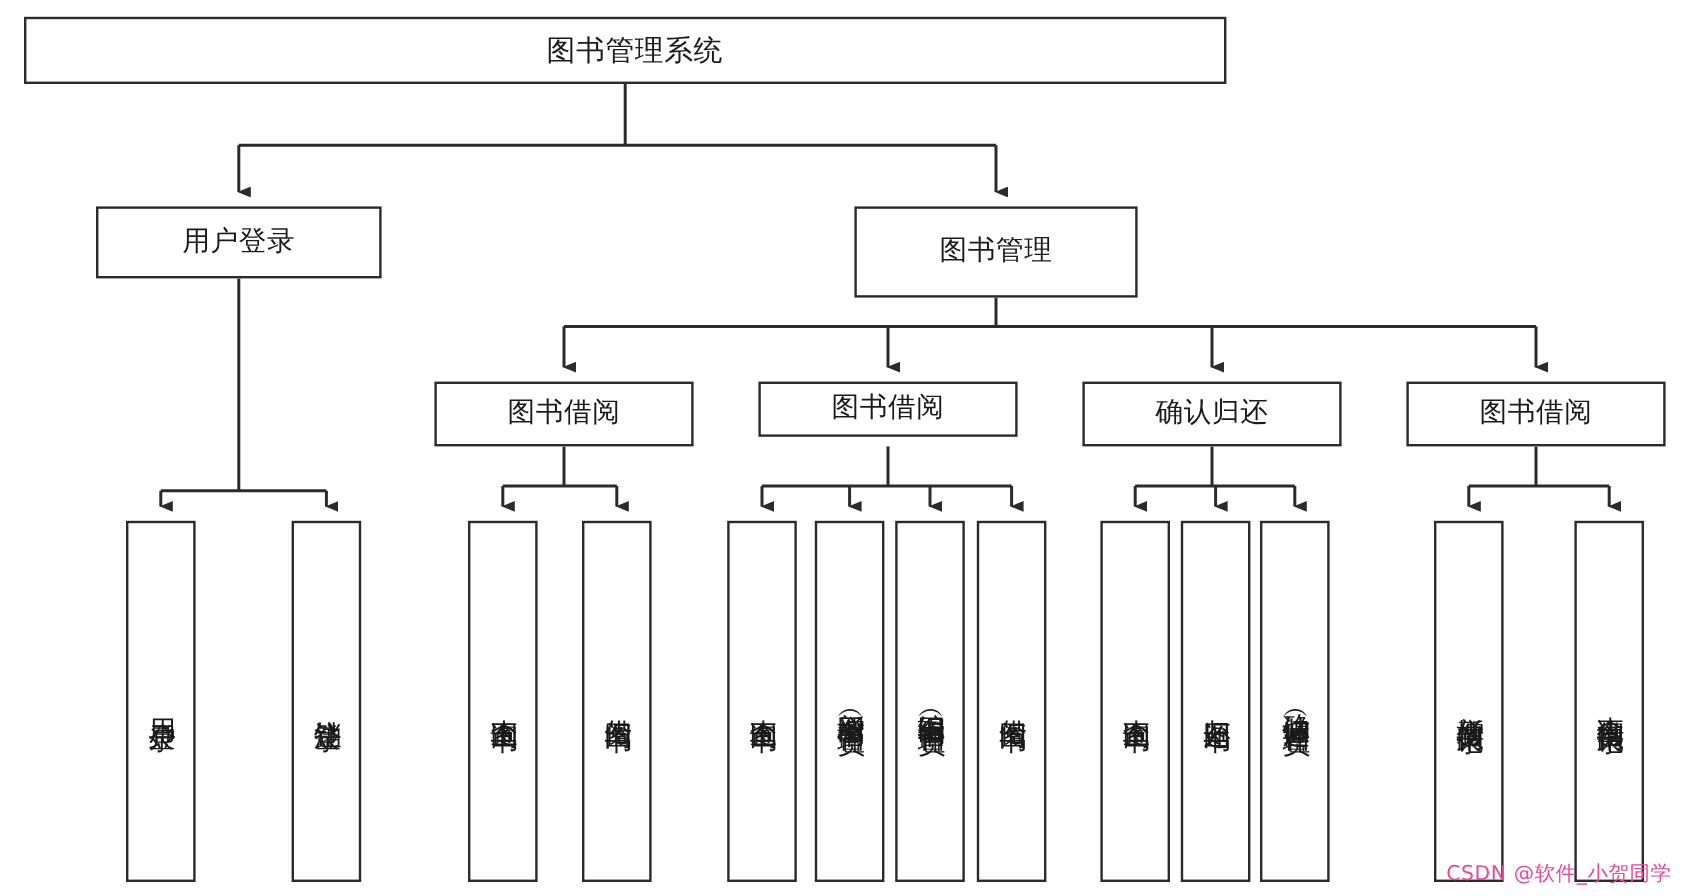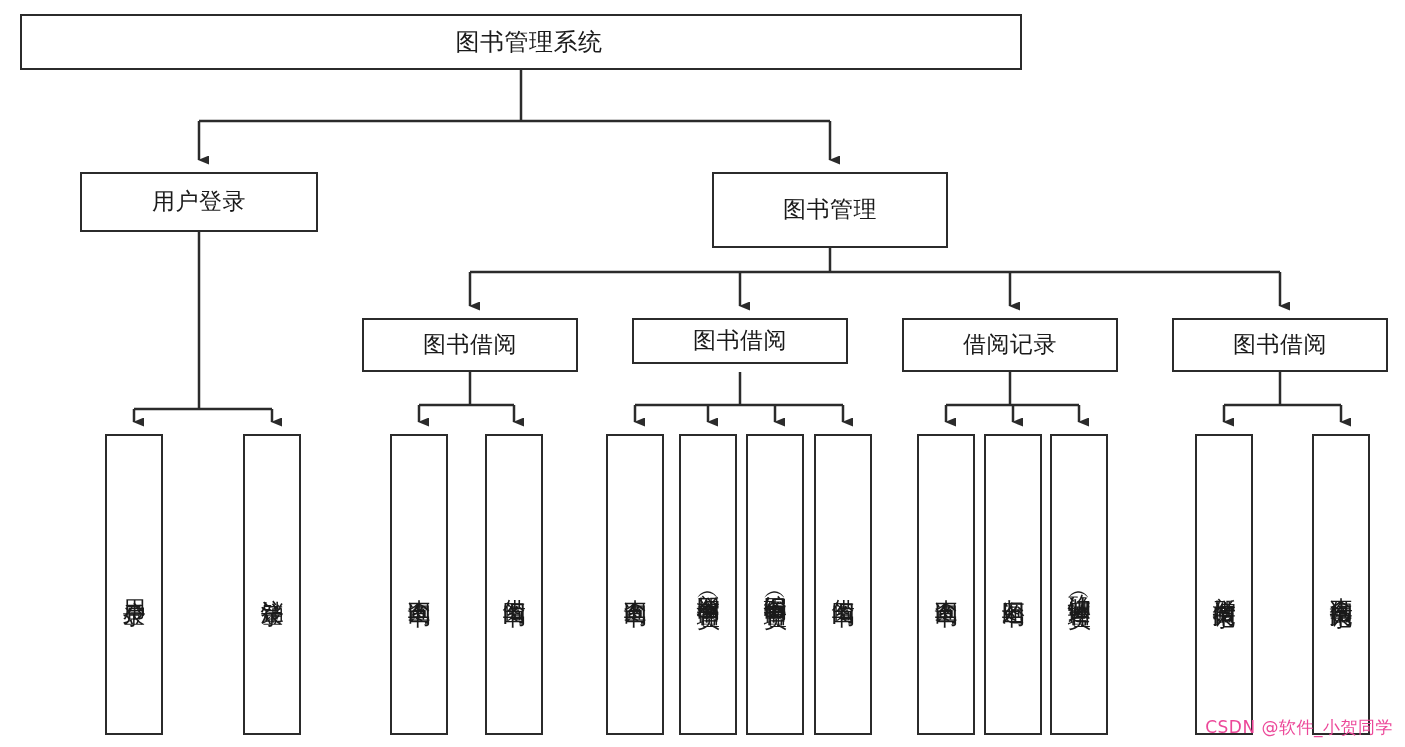--- a/index.html
+++ b/index.html
@@ -147,21 +147,21 @@
 
   <div class="node horiz" style="left:362px; top:318px; width:216px; height:54px;">
     <span class="label">图书借阅</span>
   </div>
 
   <div class="node horiz" style="left:632px; top:318px; width:216px; height:46px;">
     <span class="label">图书借阅</span>
   </div>
 
   <div class="node horiz" style="left:902px; top:318px; width:216px; height:54px;">
-    <span class="label">借阅记录</span>
+    <span class="label">确认归还</span>
   </div>
 
   <div class="node horiz" style="left:1172px; top:318px; width:216px; height:54px;">
     <span class="label">图书借阅</span>
   </div>
 
   <div class="node vert" style="left:105px; top:434px; width:58px; height:301px;">
     <span class="label">用户登录</span>
   </div>
 

